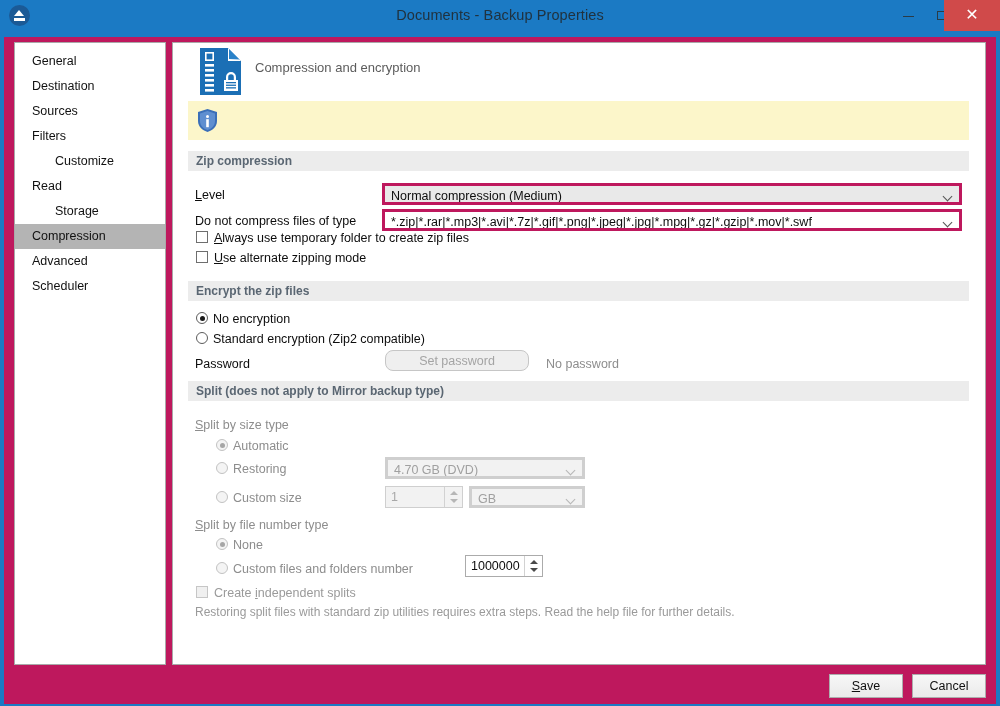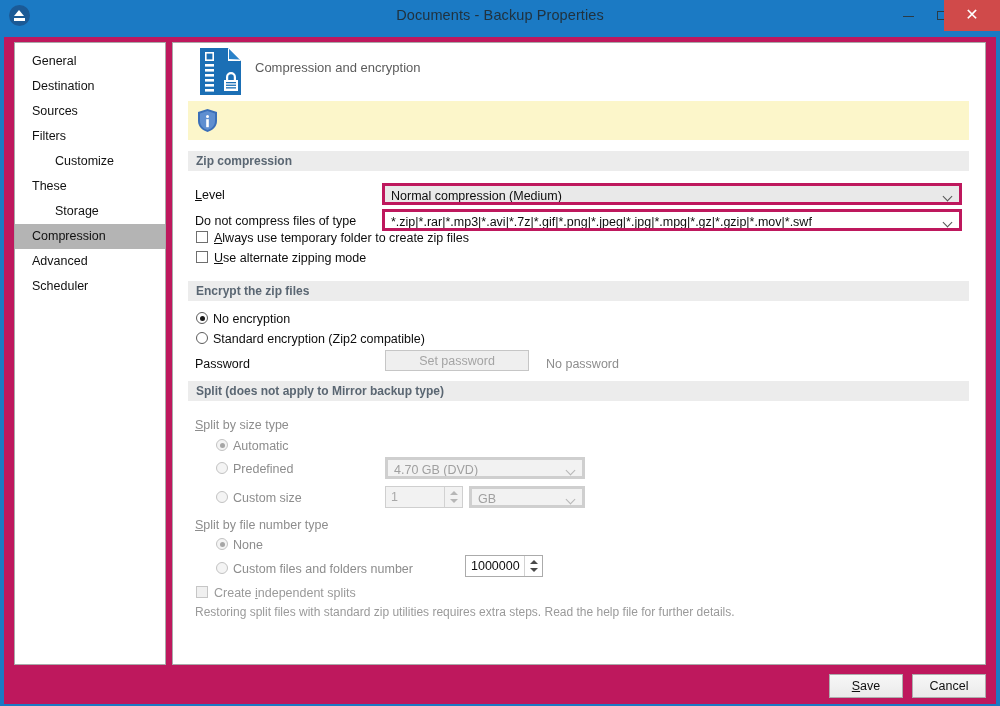--- a/index.html
+++ b/index.html
@@ -353,21 +353,21 @@
     position: absolute;
     box-sizing: border-box;
     border: 1px solid #adadad;
     background: linear-gradient(to bottom, #f7f7f7 0%, #ececec 100%);
     font-size: 12.5px;
     color: #101010;
     text-align: center;
     cursor: default;
     white-space: nowrap;
   }
-  .pbtn.disabled { color: #a4a4a4; border-color: #c6c6c6; background: #efefef; }
+  .pbtn.disabled { color: #a4a4a4; border-color: #c6c6c6; background: #efefef; border-radius: 8px; }
 
   .footer-note {
     position: absolute;
     font-size: 12px;
     color: #9a9a9a;
     white-space: nowrap;
   }
 
   
   .bottom-btn {
@@ -407,21 +407,21 @@
   </div>
 
   <div class="client">
 
     <div class="sidebar">
       <div class="nav-item" style="top:6px">General</div>
       <div class="nav-item" style="top:31px">Destination</div>
       <div class="nav-item" style="top:56px">Sources</div>
       <div class="nav-item" style="top:81px">Filters</div>
       <div class="nav-item indent" style="top:106px">Customize</div>
-      <div class="nav-item" style="top:131px">These</div>
+      <div class="nav-item" style="top:131px">Read</div>
       <div class="nav-item indent" style="top:156px">Storage</div>
       <div class="nav-item selected" style="top:181px">Compression</div>
       <div class="nav-item" style="top:206px">Advanced</div>
       <div class="nav-item" style="top:231px">Scheduler</div>
     </div>
 
     <div class="content">
 
       <div class="page-header">
         <svg class="zipdoc-icon" viewBox="0 0 41 47">
@@ -501,21 +501,21 @@
       <div class="section-head" style="top:338px">Split (does not apply to Mirror backup type)</div>
 
       <div class="lbl dim" style="left:22px; top:374px;"><span class="mn">S</span>plit by size type</div>
 
       <div class="rdrow" style="left:43px; top:395px;">
         <span class="rbtn disabled checked"></span>
         <span class="rdlabel dim">Automatic</span>
       </div>
       <div class="rdrow" style="left:43px; top:418px;">
         <span class="rbtn disabled"></span>
-        <span class="rdlabel dim">Predefined</span>
+        <span class="rdlabel dim">Restoring</span>
       </div>
       <div class="combo disabled" style="left:212px; top:414px; width:200px;">
         <span>4.70 GB (DVD)</span>
         <span class="chev"></span>
       </div>
 
       <div class="rdrow" style="left:43px; top:447px;">
         <span class="rbtn disabled"></span>
         <span class="rdlabel dim">Custom size</span>
       </div>

